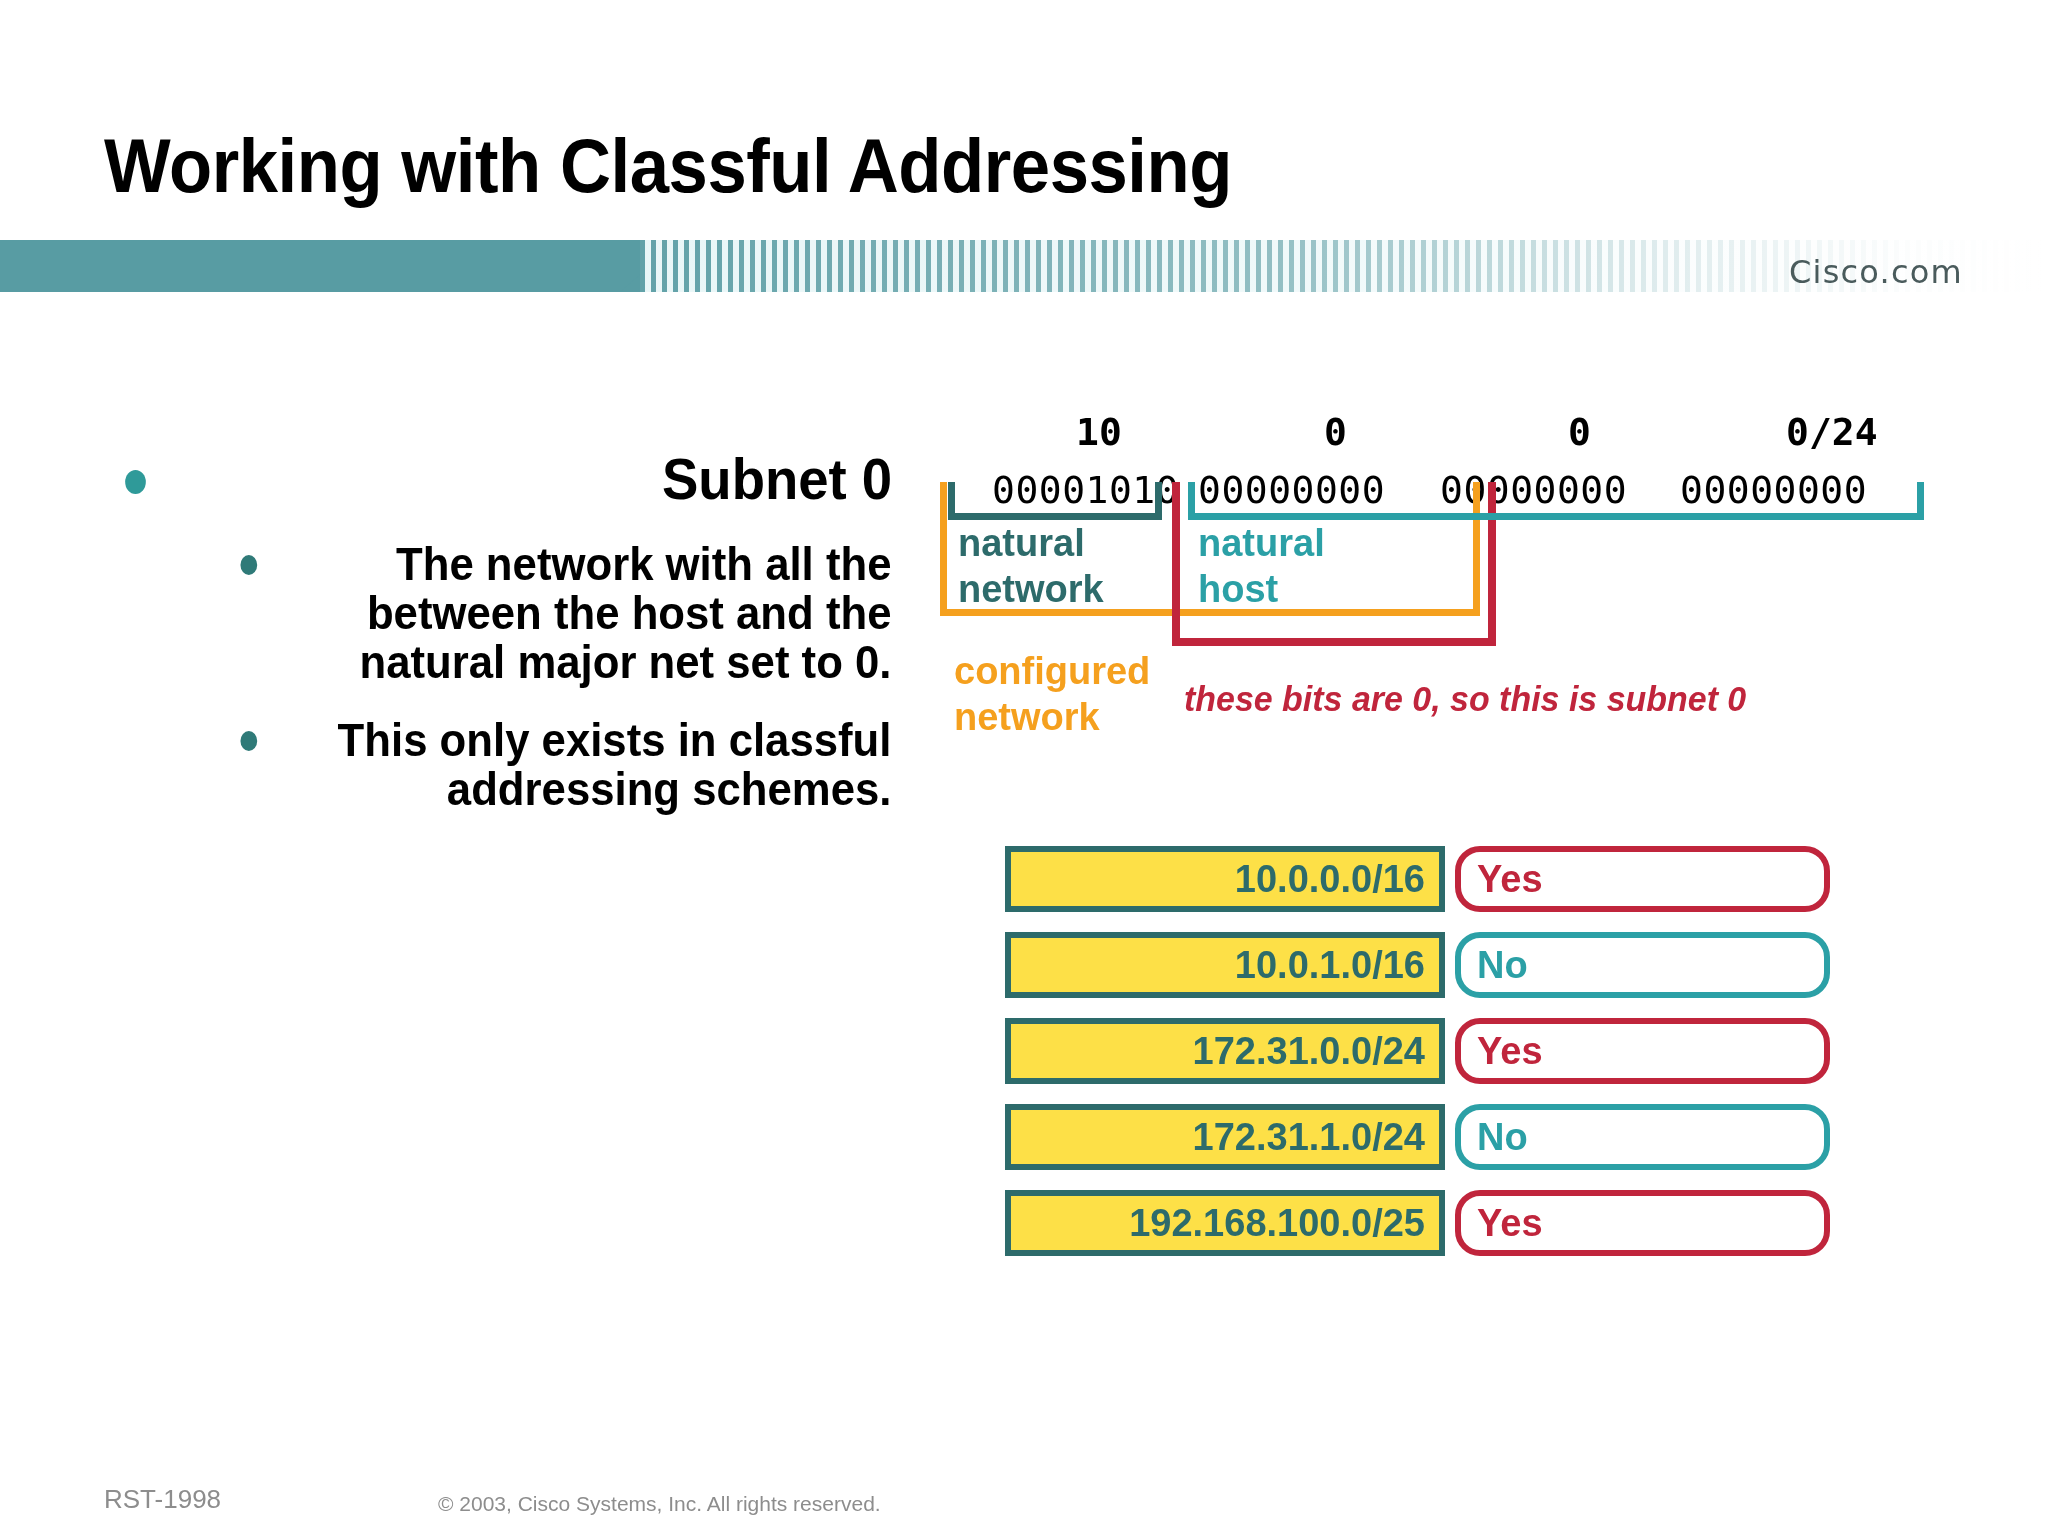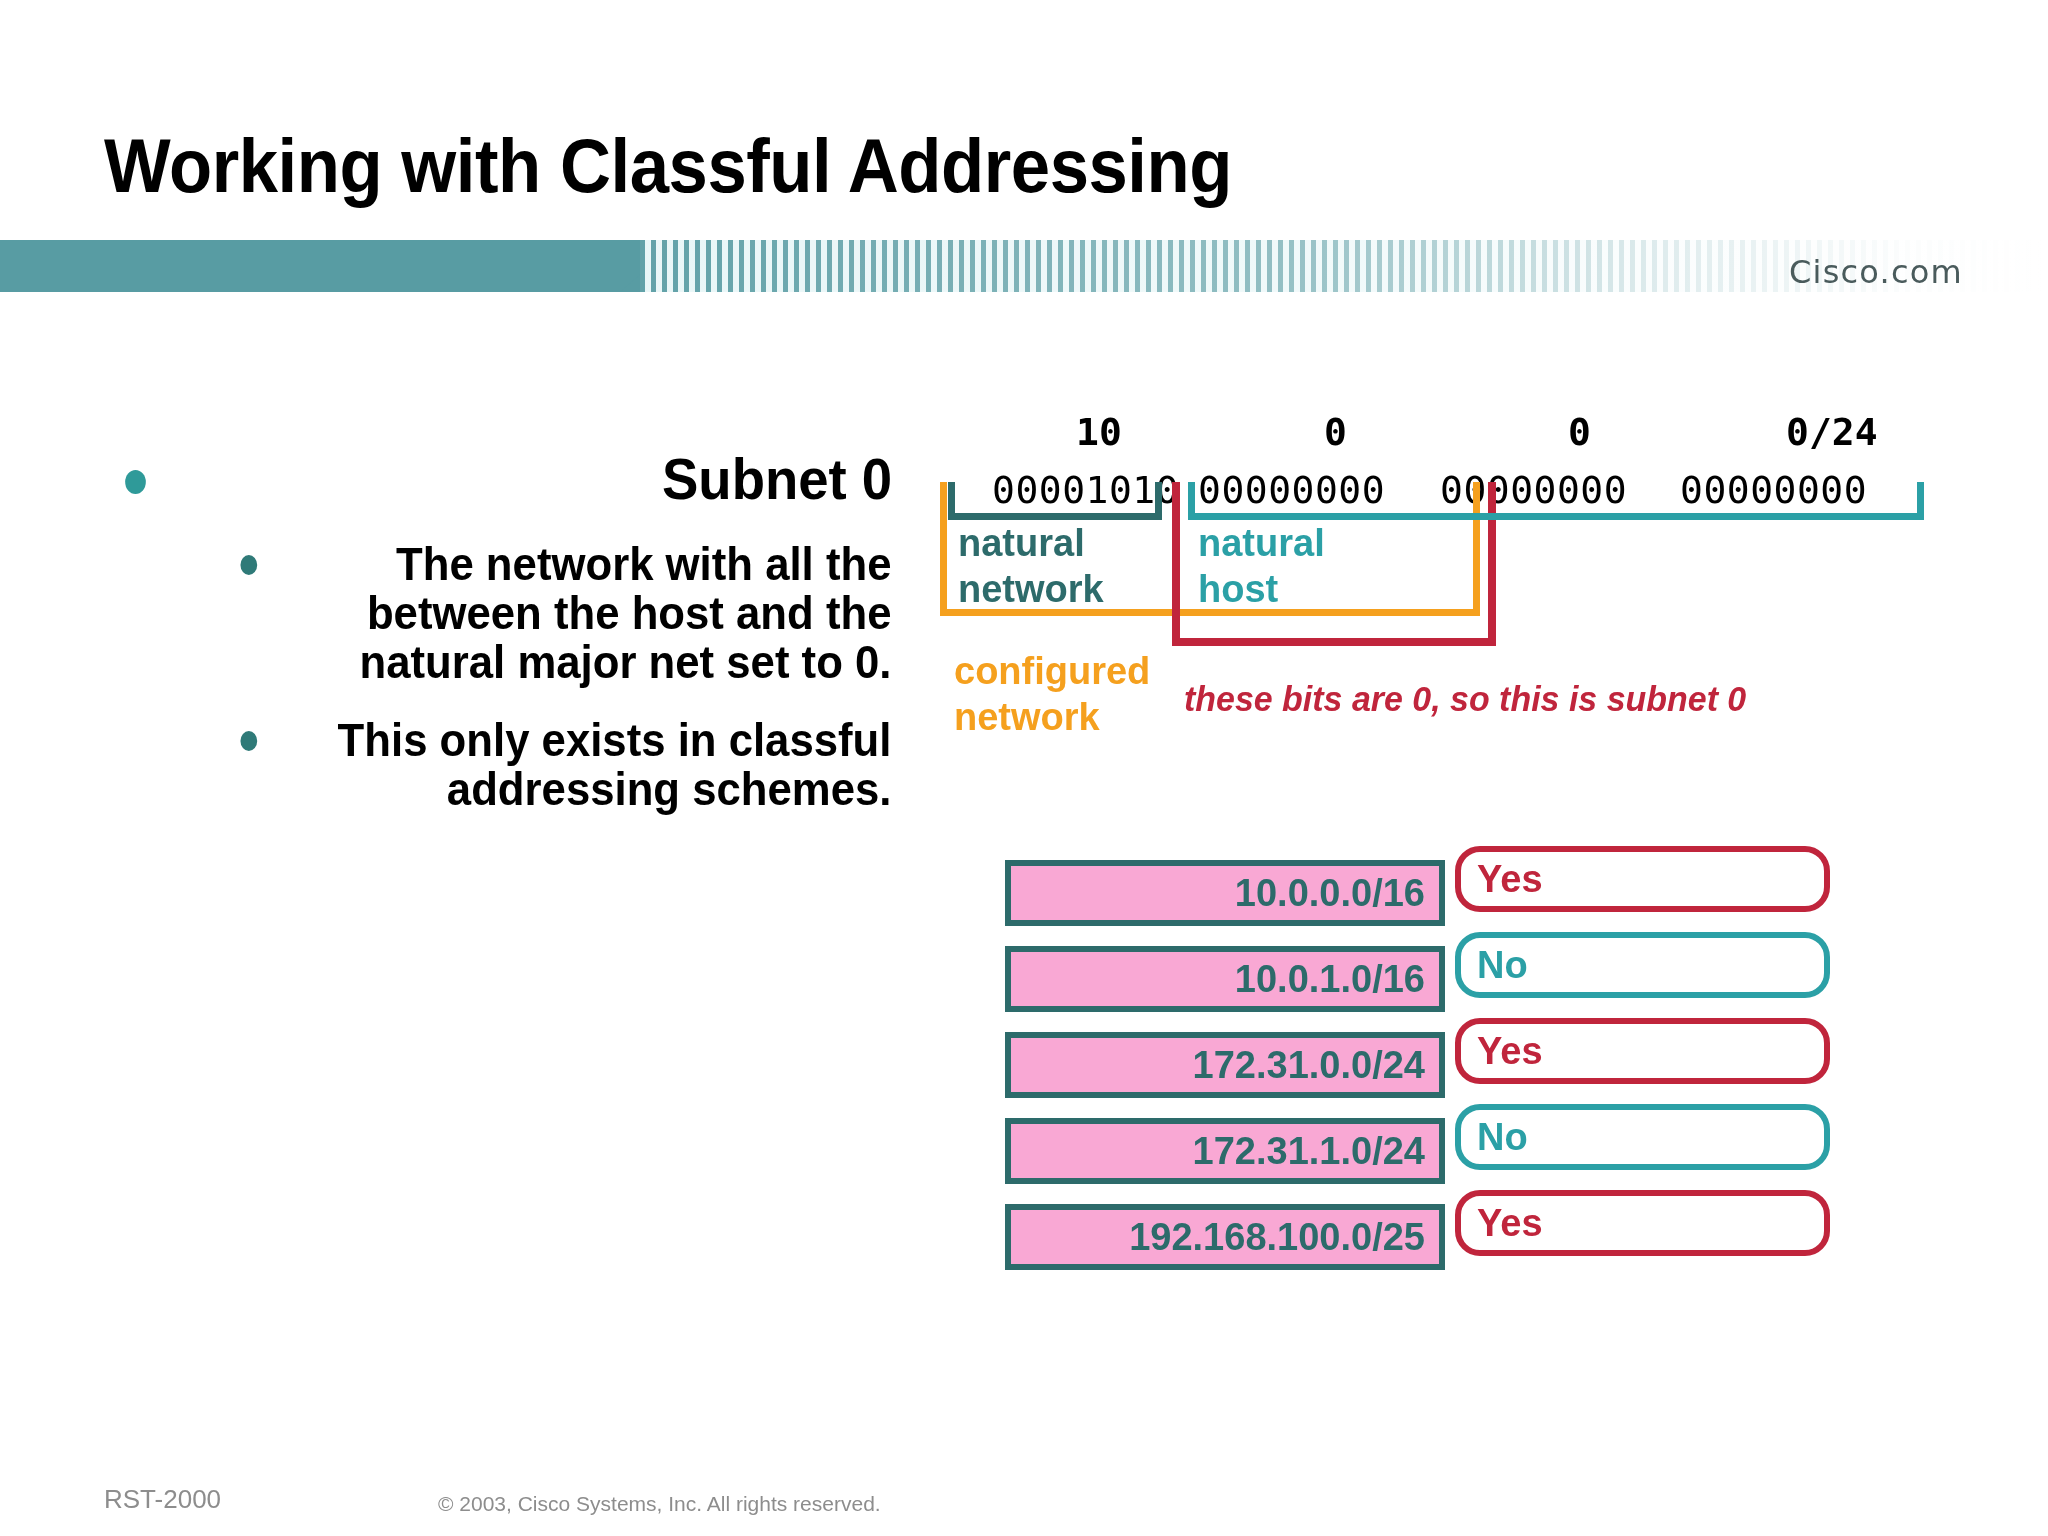--- a/index.html
+++ b/index.html
@@ -245,26 +245,26 @@
     top: 846px;
   }
   .trow {
     position: relative;
     height: 66px;
     margin-bottom: 20px;
   }
   .cell-addr {
     position: absolute;
     left: 0;
-    top: 14px;
+    top: 0;
     width: 440px;
     height: 66px;
     box-sizing: border-box;
     border: 6px solid #2d6b6b;
-    background: #f9a8d4;
+    background: #fde047;
     display: flex;
     align-items: center;
     justify-content: flex-end;
     padding-right: 14px;
     font-size: 38px;
     font-weight: bold;
     color: #2d6b6b;
   }
   .cell-ans {
     position: absolute;
@@ -392,15 +392,15 @@
     <div class="cell-ans ans-no">No</div>
   </div>
 
   <div class="trow">
     <div class="cell-addr">192.168.100.0/25</div>
     <div class="cell-ans ans-yes">Yes</div>
   </div>
 
 </div>
 
-<div class="footer-left">RST-2000</div>
+<div class="footer-left">RST-1998</div>
 <div class="footer-center">© 2003, Cisco Systems, Inc. All rights reserved.</div>
 <div class="footer-right">43</div>
 
 </body></html>

